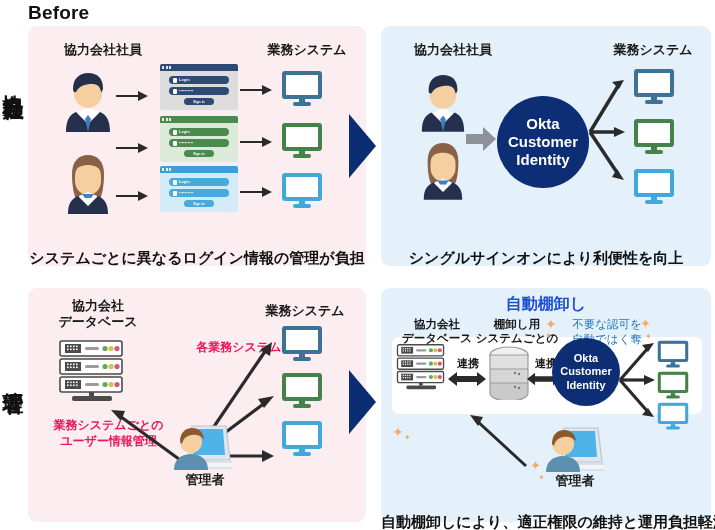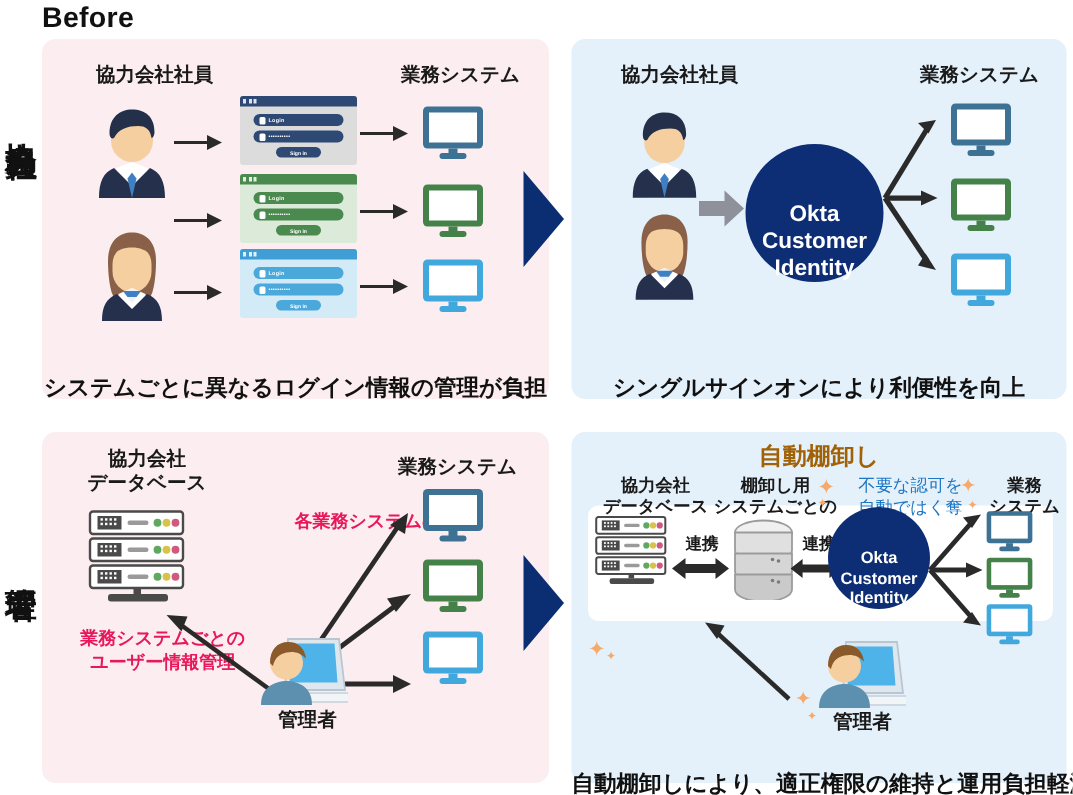--- a/index.html
+++ b/index.html
@@ -69,21 +69,21 @@
     position:absolute;
     font-size:15px;
     font-weight:bold;
     color:#111;
     text-align:center;
     white-space:nowrap;
     margin-top:21px;
   }
   .redtxt { color:#e8195b; font-weight:bold; font-size:12px; line-height:1.3; text-align:center; white-space:nowrap; position:absolute;}
   .bluetxt { color:#1f77c4; font-weight:normal; font-size:12px; line-height:1.3; text-align:center; white-space:nowrap; position:absolute;}
-  .title-blue { position:absolute; color:#a16207; font-weight:bold; font-size:16px; white-space:nowrap;}
+  .title-blue { position:absolute; color:#1d4ed8; font-weight:bold; font-size:16px; white-space:nowrap;}
 
   
   .avatar { position:absolute; }
 
   
   .monitor { position:absolute; }
 
   
   .sarrow { position:absolute; }
 
@@ -109,21 +109,21 @@
   .lf-blue .lf-bar { background:#3f9ed4; }
   .lf-blue .lf-field, .lf-blue .lf-btn { background:#4aa8db; }
 
   
   .okta-circle {
     position:absolute;
     border-radius:50%;
     background:#0d2d74;
     color:#fff;
     display:flex;
-    align-items:flex-end;
+    align-items:center;
     justify-content:center;
     text-align:center;
     font-weight:bold;
     line-height:1.2;
   }
   #okta-top { left:497px; top:96px; width:92px; height:92px; font-size:15px; }
   #okta-bottom { left:552px; top:338px; width:68px; height:68px; font-size:11px; }
 
   
   .server-stack { position:absolute; }
@@ -523,24 +523,20 @@
     <div>データベース</div>
   </div>
   <div class="cap sm" style="left:472px; top:317px; width:90px;">
     <div>棚卸し用</div>
     <div>システムごとの</div>
   </div>
   <div class="bluetxt" style="left:552px; top:317px; width:110px; font-size:11.5px;">
     <div>不要な認可を</div>
     <div>自動ではく奪</div>
   </div>
-  <div class="cap sm" style="left:655px; top:317px; width:56px;">
-    <div>業務</div>
-    <div>システム</div>
-  </div>
 
   <span class="sparkle" style="left:545px; top:316px; font-size:14px;">✦</span>
   <span class="sparkle" style="left:545px; top:331px; font-size:8px;">✦</span>
   <span class="sparkle" style="left:640px; top:316px; font-size:13px;">✦</span>
   <span class="sparkle" style="left:645px; top:332px; font-size:8px;">✦</span>
 
   <div class="server-stack" style="left:396px; top:343px;">
     <svg width="52" height="48" viewBox="0 0 70 62">
       <rect x="2" y="1" width="62" height="15" rx="2" fill="#fff" stroke="#4a4a4a" stroke-width="1.8"></rect>
       <rect x="2" y="19" width="62" height="15" rx="2" fill="#fff" stroke="#4a4a4a" stroke-width="1.8"></rect>

